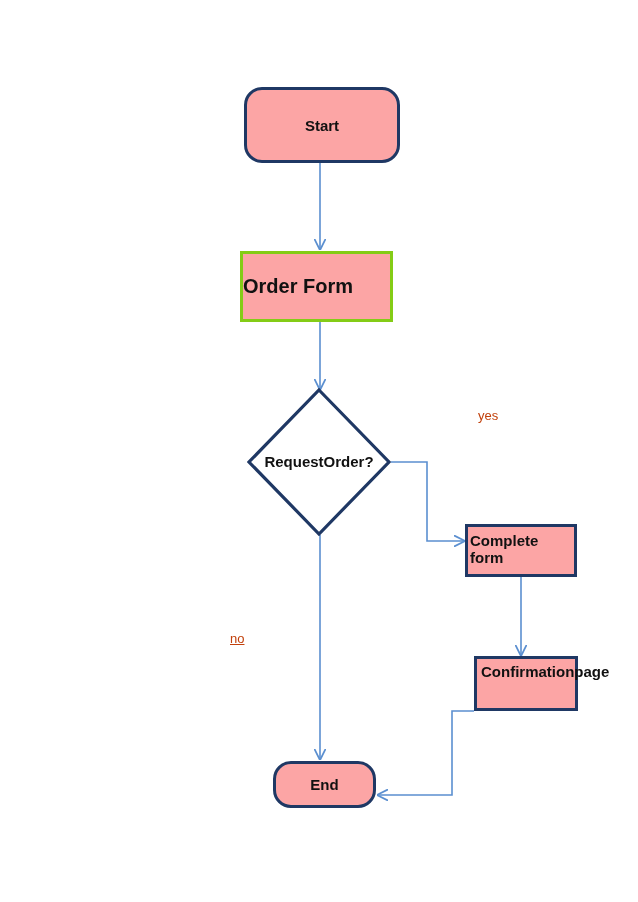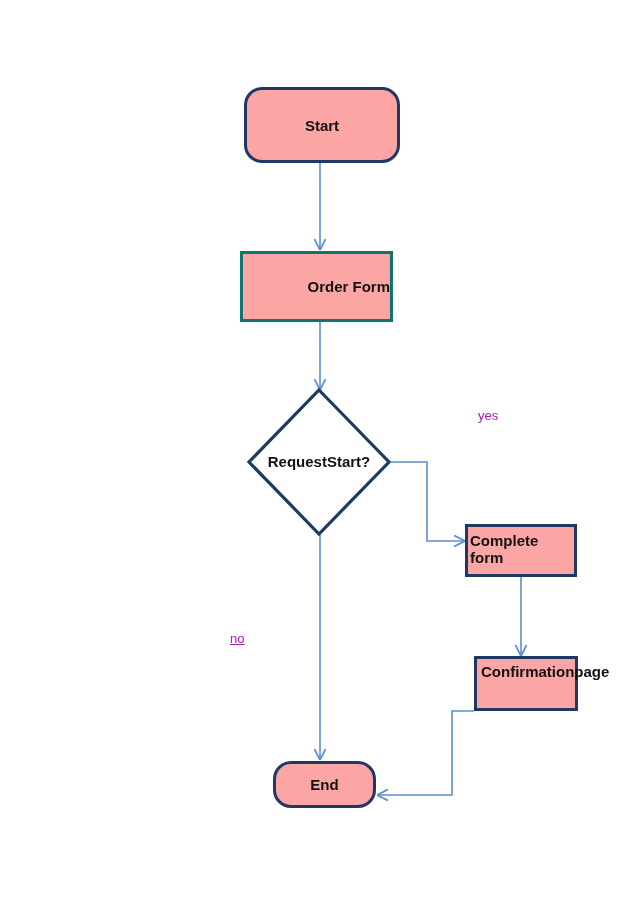--- a/index.html
+++ b/index.html
@@ -35,25 +35,25 @@
   }
   .node-terminator {
     border: 3px solid #1f3864;
     border-radius: 18px;
     display: flex;
     align-items: center;
     justify-content: center;
     font-size: 15px;
   }
   .node-process {
-    border: 3px solid #0f766e;
+    border: 3px solid #84cc16;
     display: flex;
     align-items: center;
-    justify-content: flex-end;
-    font-size: 15px;
+    justify-content: flex-start;
+    font-size: 20px;
   }
   .node-process-topleft {
     border: 3px solid #1f3864;
     display: block;
     font-size: 15px;
     padding: 5px 6px 0 2px;
     text-align: left;
     line-height: 1.15;
   }
   .node-process-split {
@@ -90,21 +90,21 @@
     font-weight: bold;
     font-size: 15px;
     color: #111111;
     line-height: 2.1;
     pointer-events: none;
   }
   .edge-label {
     position: absolute;
     font-size: 13px;
     font-weight: normal;
-    color: #a21caf;
+    color: #c2410c;
     z-index: 4;
     white-space: nowrap;
   }
 </style>
 </head>
 <body>
 
 <div id="canvas">
 
   <svg id="connectors" viewBox="0 0 638 902" xmlns="http://www.w3.org/2000/svg">
@@ -134,21 +134,21 @@
   <div class="node node-process" style="left:240px; top:251px; width:153px; height:71px;">
     <span>Order Form</span>
   </div>
 
   <div class="node-decision" style="left:247px; top:388px; width:144px; height:148px;">
     <svg class="diamond-svg" width="144" height="148" viewBox="0 0 144 148" xmlns="http://www.w3.org/2000/svg">
       <polygon points="72,2 142,74 72,146 2,74" fill="#ffffff" stroke="#1f3864" stroke-width="3.2"></polygon>
     </svg>
     <div class="diamond-label">
       <span>Request</span>
-      <span>Start?</span>
+      <span>Order?</span>
     </div>
   </div>
 
   <div class="edge-label" style="left:478px; top:408px;">yes</div>
 
   <div class="edge-label" style="left:230px; top:631px;text-decoration:underline;">no</div>
 
   <div class="node node-process-topleft" style="left:465px; top:524px; width:112px; height:53px;">
     <span>Complete form</span>
   </div>

